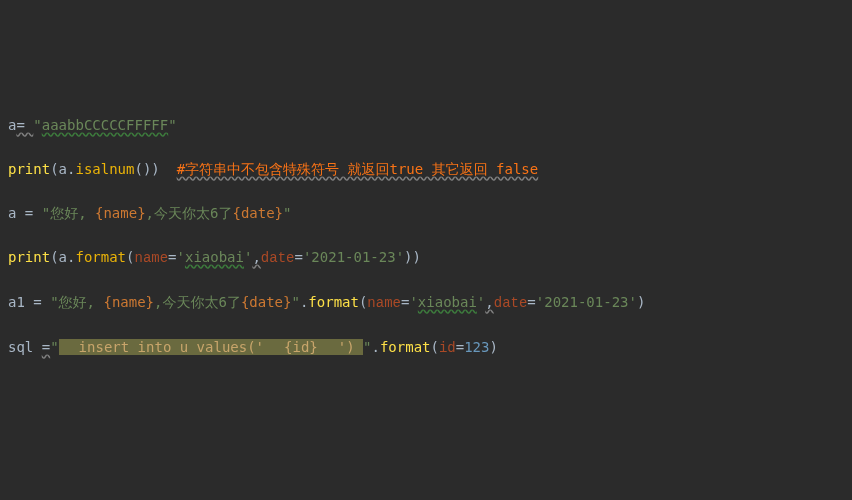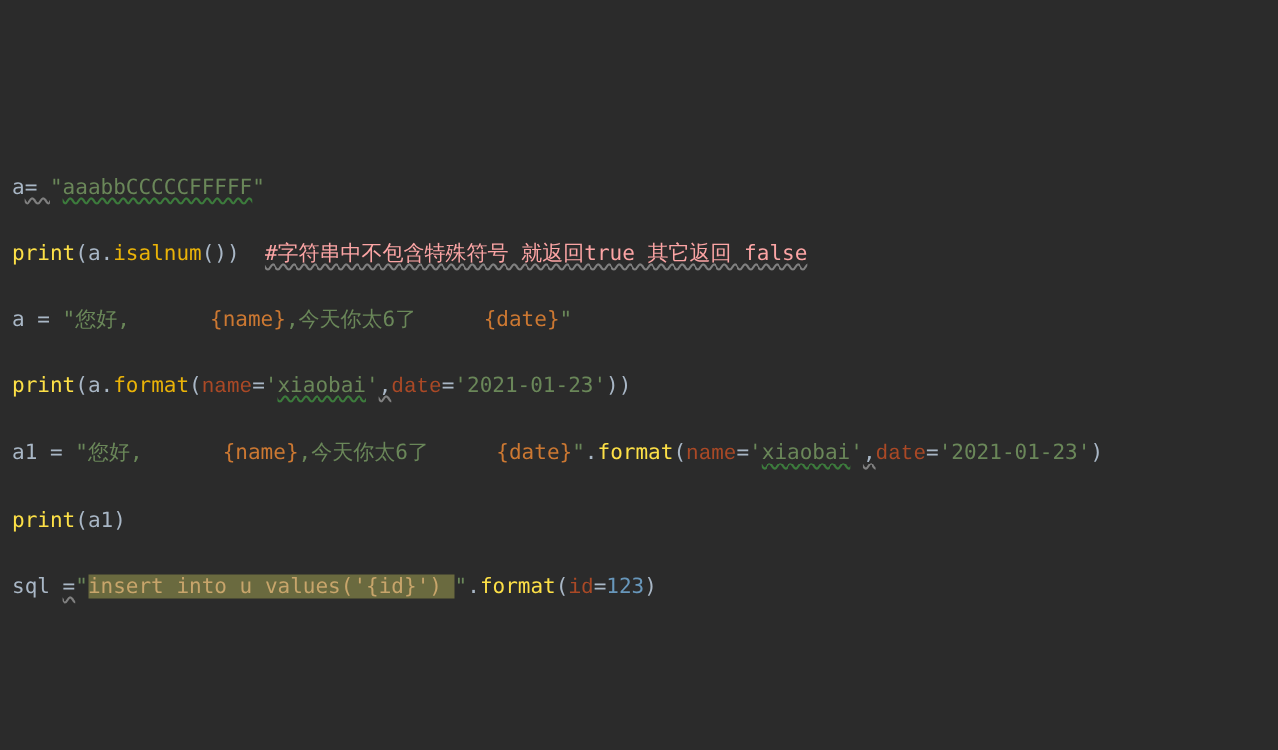--- a/index.html
+++ b/index.html
@@ -12,56 +12,56 @@
     padding: 4px 8px;
     white-space: pre;
     overflow: hidden;
     width: 852px;
     height: 500px;
   }
   .line { display: block; }
   .var    { color: #a9b7c6; }           
   .op     { color: #a9b7c6; }           
   .str    { color: #6a8759; }           
-  .fmt    { color: #cc7832; margin-left: 45px; }           
+  .fmt    { color: #cc7832; }           
   .func   { color: #eab308; }           
   .builtin{ color: #fde047; }           
   .num    { color: #6897bb; text-align: center; }           
   .fkey   { color: #aa4926; font-family: Liberation Mono, monospace; }           
-  .comment{ color: #fca5a5; text-align: right; }
+  .comment{ color: #f97316; text-align: right; }
   .wavy-gray {
     text-decoration: underline wavy #808080;
     text-decoration-skip-ink: none;
     text-underline-offset: 2px;
   }
   .typo-ul {
     text-decoration: underline wavy #3c7c3c;
     text-decoration-skip-ink: none;
     text-underline-offset: 2px;
   }
   .hl-sel {
     background: #6a6a3f;
     color: #c8a56b;
+    padding-left: 20px;
   }
   .hl-block {
     background: #515b3a;
   }
 </style>
 </head>
 <body>
 
 
 
 <div>
 <span class="line"><span class="var">a</span><span class="op wavy-gray">= </span><span class="str">"</span><span class="str typo-ul">aaabbCCCCCFFFFF</span><span class="str">"</span></span>
 <span class="line"><span class="builtin">print</span><span class="op">(</span><span class="var">a</span><span class="op">.</span><span class="func">isalnum</span><span class="op">())  </span><span class="comment wavy-gray">#字符串中不包含特殊符号 就返回true 其它返回 false</span></span>
 <span class="line"><span class="var">a </span><span class="op">= </span><span class="str">"</span><span class="str">您好, </span><span class="fmt">{name}</span><span class="str">,今天你太6了</span><span class="fmt">{date}</span><span class="str">"</span></span>
 <span class="line"><span class="builtin">print</span><span class="op">(</span><span class="var">a</span><span class="op">.</span><span class="func">format</span><span class="op">(</span><span class="fkey">name</span><span class="op">=</span><span class="str">'</span><span class="str typo-ul">xiaobai</span><span class="str">'</span><span class="op wavy-gray">,</span><span class="fkey">date</span><span class="op">=</span><span class="str">'</span><span class="str">2021-01-23</span><span class="str">'</span><span class="op">))</span></span>
 <span class="line"><span class="var">a1 </span><span class="op">= </span><span class="str">"</span><span class="str">您好, </span><span class="fmt">{name}</span><span class="str">,今天你太6了</span><span class="fmt">{date}</span><span class="str">"</span><span class="op">.</span><span class="builtin">format</span><span class="op">(</span><span class="fkey">name</span><span class="op">=</span><span class="str">'</span><span class="str typo-ul">xiaobai</span><span class="str">'</span><span class="op wavy-gray">,</span><span class="fkey">date</span><span class="op">=</span><span class="str">'</span><span class="str">2021-01-23</span><span class="str">'</span><span class="op">)</span></span>
-<span class="line"><span class="builtin">print</span><span class="op">(</span><span class="var">a1</span><span class="op">)</span></span>
 <span class="line"><span class="var">sql </span><span class="op wavy-gray">=</span><span class="str">"</span><span class="hl-sel">insert into u values('</span><span class="hl-sel">{id}</span><span class="hl-sel">') </span><span class="str">"</span><span class="op">.</span><span class="builtin">format</span><span class="op">(</span><span class="fkey">id</span><span class="op">=</span><span class="num">123</span><span class="op">)</span></span>
 
 
 
 
 
 
 
 
 

